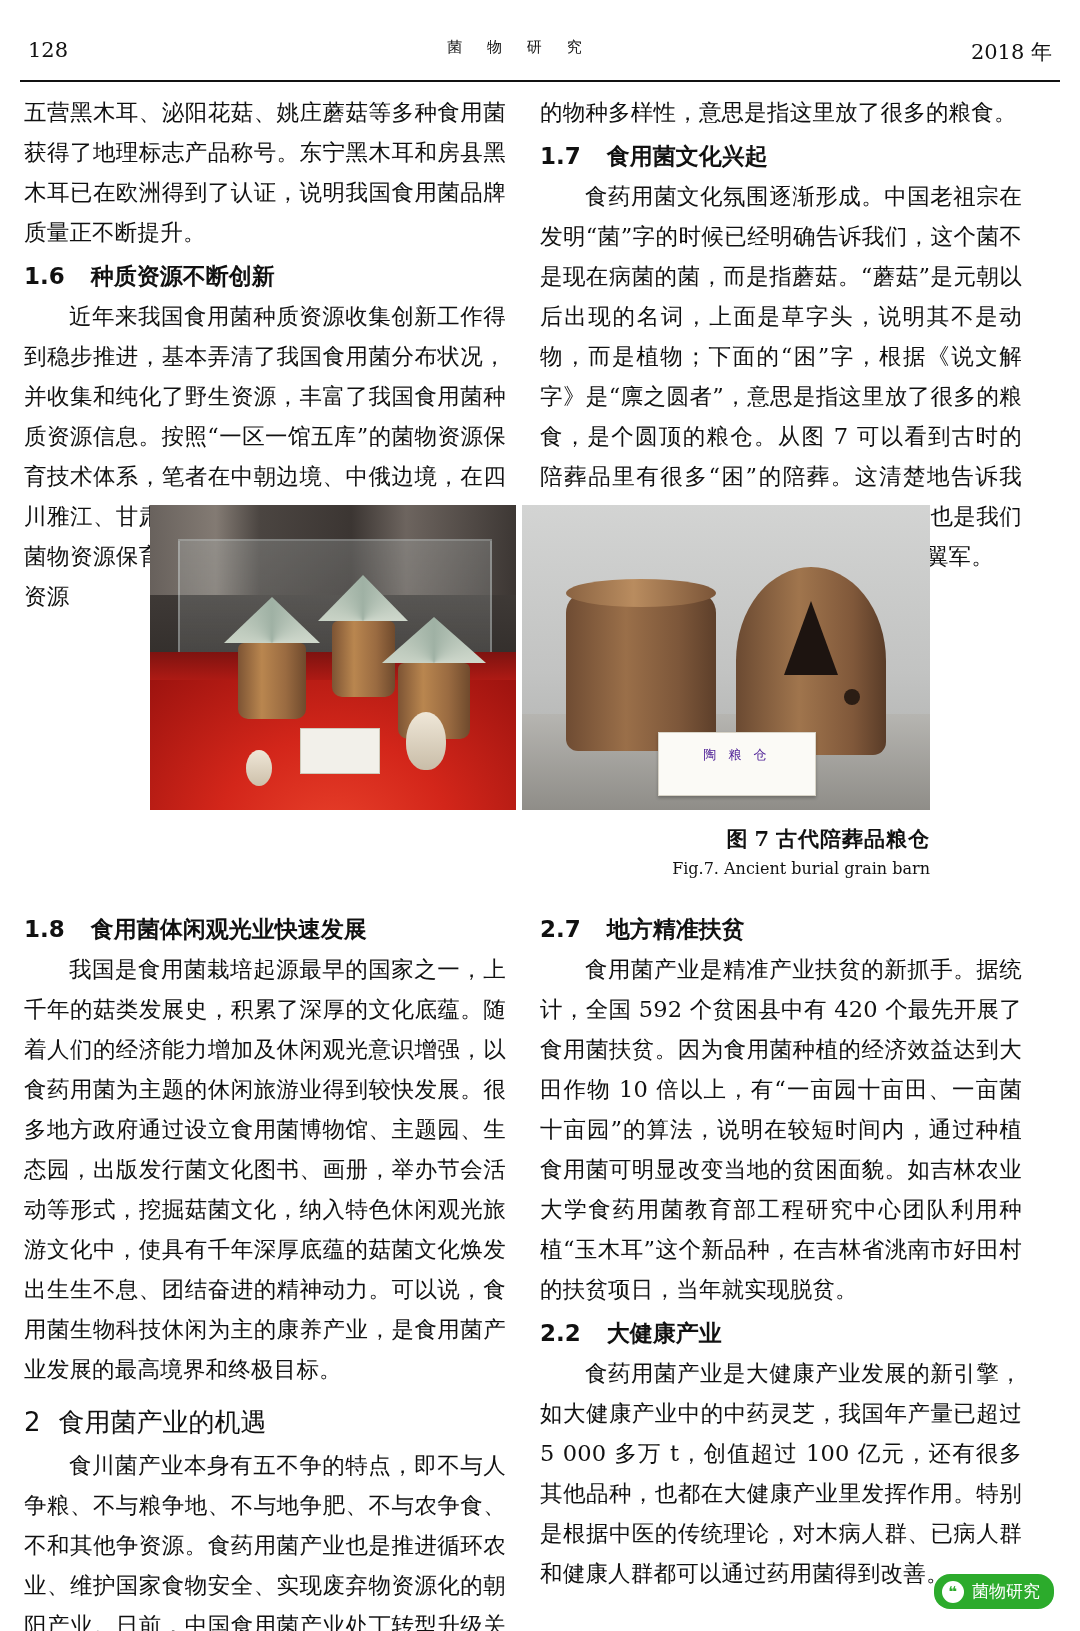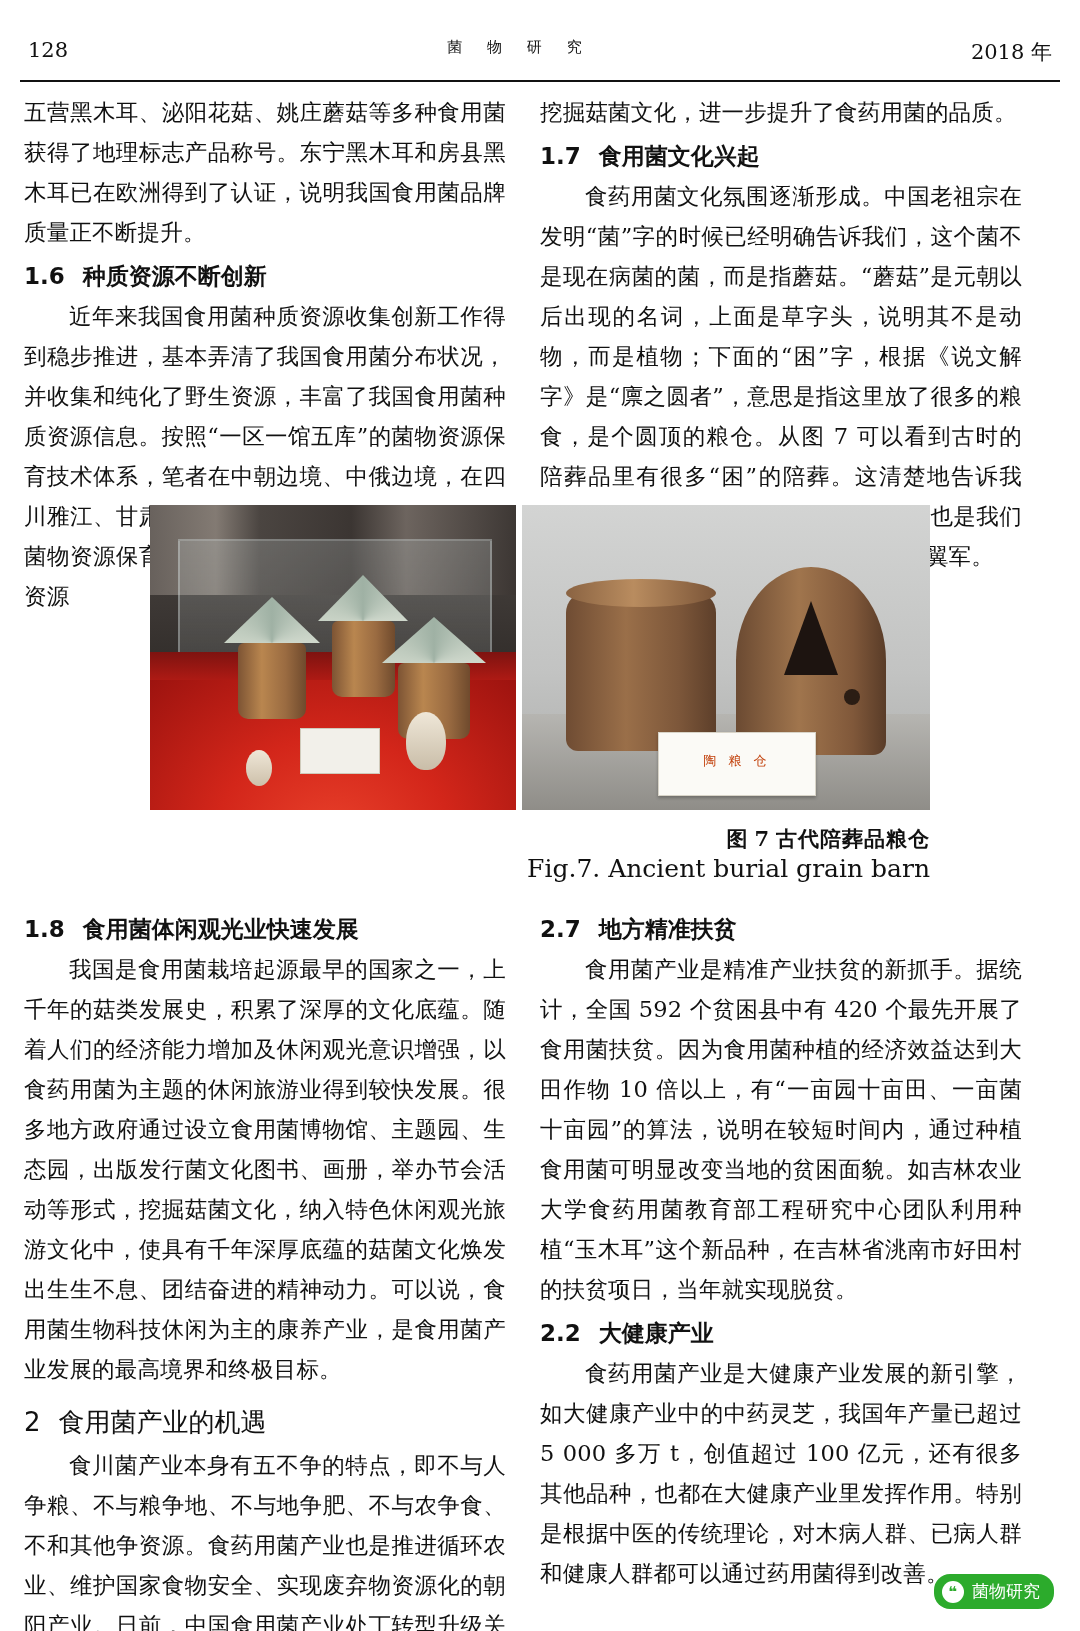--- a/index.html
+++ b/index.html
@@ -44,21 +44,21 @@
     letter-spacing:0.2px;
   }
   p.indent{text-indent:2em;}
   h3.sec{
     margin:4px 0 0 0;
     font-size:23px;
     line-height:40px;
     font-weight:bold;
     font-family:"DejaVu Sans","Liberation Sans",sans-serif;
   }
-  h3.sec .num{margin-right:18px;text-align:right;}
+  h3.sec .num{margin-right:26px;text-align:right;}
   h2.sec-big{
     margin:10px 0 0 0;
     font-size:26px;
     line-height:46px;
     font-weight:normal;
     font-family:"DejaVu Sans","Liberation Sans",sans-serif;
   }
   h2.sec-big .num{margin-right:18px;}
   
   .figure{
@@ -74,21 +74,21 @@
   }
   .photo.left{width:366px;background:#2c2a28;}
   .photo.right{width:408px;background:#b9bbbd;}
   .cap{
     margin-top:14px;
     text-align:right;
     font-size:21px;
     line-height:30px;
   }
   .cap .cn{font-weight:bold;letter-spacing:1px;}
-  .cap .en{font-size:25px;}
+  .cap .en{font-size:16px;}
   .cap .cn .num{margin:0 6px;}
   
   .pl-wall{position:absolute;inset:0;background:linear-gradient(180deg,#4c4743 0%,#3a3532 38%,#2e2a27 60%,#241f1d 100%);}
   .pl-people{position:absolute;top:0;left:0;width:100%;height:90px;background:linear-gradient(90deg,#6e6762 0%,#8d847c 18%,#4b4541 30%,#393330 55%,#736a64 70%,#3b3532 100%);opacity:.85;}
   .pl-case{position:absolute;left:28px;top:34px;width:310px;height:200px;background:linear-gradient(180deg,rgba(190,200,200,.25),rgba(120,130,130,.12));border:2px solid rgba(220,230,230,.35);}
   .pl-red{position:absolute;left:0;bottom:0;width:100%;height:130px;background:radial-gradient(ellipse at 50% 120%,#e8402a 0%,#d3261a 45%,#9d130f 100%);}
   .pl-red2{position:absolute;left:0;bottom:118px;width:100%;height:40px;background:linear-gradient(180deg,#7e1310,#c21d16);}
   .jar{position:absolute;}
   .jar .roof{width:100%;height:46px;background:conic-gradient(from 180deg at 50% 100%,#8ea79a,#c9d3c6,#9fb1a4,#cfd8cc,#8ea79a);clip-path:polygon(50% 0,100% 100%,0 100%);}
   .jar .body{width:70%;margin:0 auto;height:76px;background:linear-gradient(90deg,#8a5f3c,#c08a5a 35%,#a6seventeen,#8b5e3b);background:linear-gradient(90deg,#7d5434,#b9864f 35%,#9a6b41 70%,#6f4a2d);border-radius:6px 6px 10px 10px;}
@@ -100,21 +100,21 @@
   .pl-egg2{position:absolute;left:96px;bottom:24px;width:26px;height:36px;background:linear-gradient(180deg,#efe7d8,#cdc0aa);border-radius:50%;}
   
   .pr-bg{position:absolute;inset:0;background:linear-gradient(180deg,#d3d4d3 0%,#c2c3c2 55%,#a9aaa8 100%);}
   .pr-floor{position:absolute;left:0;bottom:0;width:100%;height:96px;background:linear-gradient(180deg,#b6b5b1,#8f8d88);}
   .pr-pot1{position:absolute;left:44px;top:86px;width:150px;height:160px;background:linear-gradient(90deg,#6f4c33,#9a6f49 40%,#7d573a 75%,#5d3f2a);border-radius:22px 22px 12px 12px;}
   .pr-pot1top{position:absolute;left:44px;top:74px;width:150px;height:28px;background:linear-gradient(90deg,#8a6342,#b98c5f 45%,#7b5538);border-radius:50%;}
   .pr-pot2{position:absolute;left:214px;top:62px;width:150px;height:188px;background:linear-gradient(90deg,#6b4a32,#a0754d 42%,#80583a 78%,#593c28);border-radius:54% 54% 14px 14px;}
   .pr-hole{position:absolute;left:262px;top:96px;width:54px;height:74px;background:#1d1410;clip-path:polygon(50% 0,100% 100%,0 100%);}
   .pr-dot{position:absolute;left:322px;top:184px;width:16px;height:16px;border-radius:50%;background:#2b1d14;}
   .pr-label{position:absolute;left:136px;bottom:14px;width:156px;height:62px;background:#fbfaf6;border:1px solid #d8d4c8;box-shadow:0 2px 3px rgba(0,0,0,.25);}
-  .pr-label span{display:block;text-align:center;font-size:13px;line-height:20px;color:#c2410c;margin-top:18px;letter-spacing:4px;}
+  .pr-label span{display:block;text-align:center;font-size:13px;line-height:20px;color:#4c1d95;margin-top:12px;letter-spacing:4px;}
   
   .badge{
     position:absolute;right:26px;bottom:22px;
     display:flex;align-items:center;gap:8px;
     background:#2cab2c;color:#fff;
     border-radius:16px;
     padding:6px 14px 6px 8px;
     font-size:17px;
     font-family:"DejaVu Sans","Liberation Sans",sans-serif;
   }
@@ -143,21 +143,21 @@
 
   <div class="col upper-left">
     <p>五营黑木耳、泌阳花菇、姚庄蘑菇等多种食用菌获得了地理标志产品称号。东宁黑木耳和房县黑木耳已在欧洲得到了认证，说明我国食用菌品牌质量正不断提升。</p>
     <h3 class="sec">
       <span class="num">1.6</span><span>种质资源不断创新</span>
     </h3>
     <p class="indent">近年来我国食用菌种质资源收集创新工作得到稳步推进，基本弄清了我国食用菌分布状况，并收集和纯化了野生资源，丰富了我国食用菌种质资源信息。按照“一区一馆五库”的菌物资源保育技术体系，笔者在中朝边境、中俄边境，在四川雅江、甘肃祁连山、安徽金寨等地建立了珍稀菌物资源保育区，从源头上保障了野生食药用菌资源</p>
   </div>
 
   <div class="col upper-right">
-    <p>挖掘菇菌文化，进一步提升了食药用菌的品质。</p>
+    <p>的物种多样性，意思是指这里放了很多的粮食。</p>
     <h3 class="sec">
       <span class="num">1.7</span><span>食用菌文化兴起</span>
     </h3>
     <p class="indent">食药用菌文化氛围逐渐形成。中国老祖宗在发明“菌”字的时候已经明确告诉我们，这个菌不是现在病菌的菌，而是指蘑菇。“蘑菇”是元朝以后出现的名词，上面是草字头，说明其不是动物，而是植物；下面的“困”字，根据《说文解字》是“廪之圆者”，意思是指这里放了很多的粮食，是个圆顶的粮仓。从图 7 可以看到古时的陪葬品里有很多“困”的陪葬。这清楚地告诉我们，蘑菇不仅是我们的副食产品，同时也是我们的粮食，是支撑国家粮食安全的一个侧翼军。</p>
   </div>
 
   <div class="figure">
     <div class="figrow">
 
       <div class="photo left">

